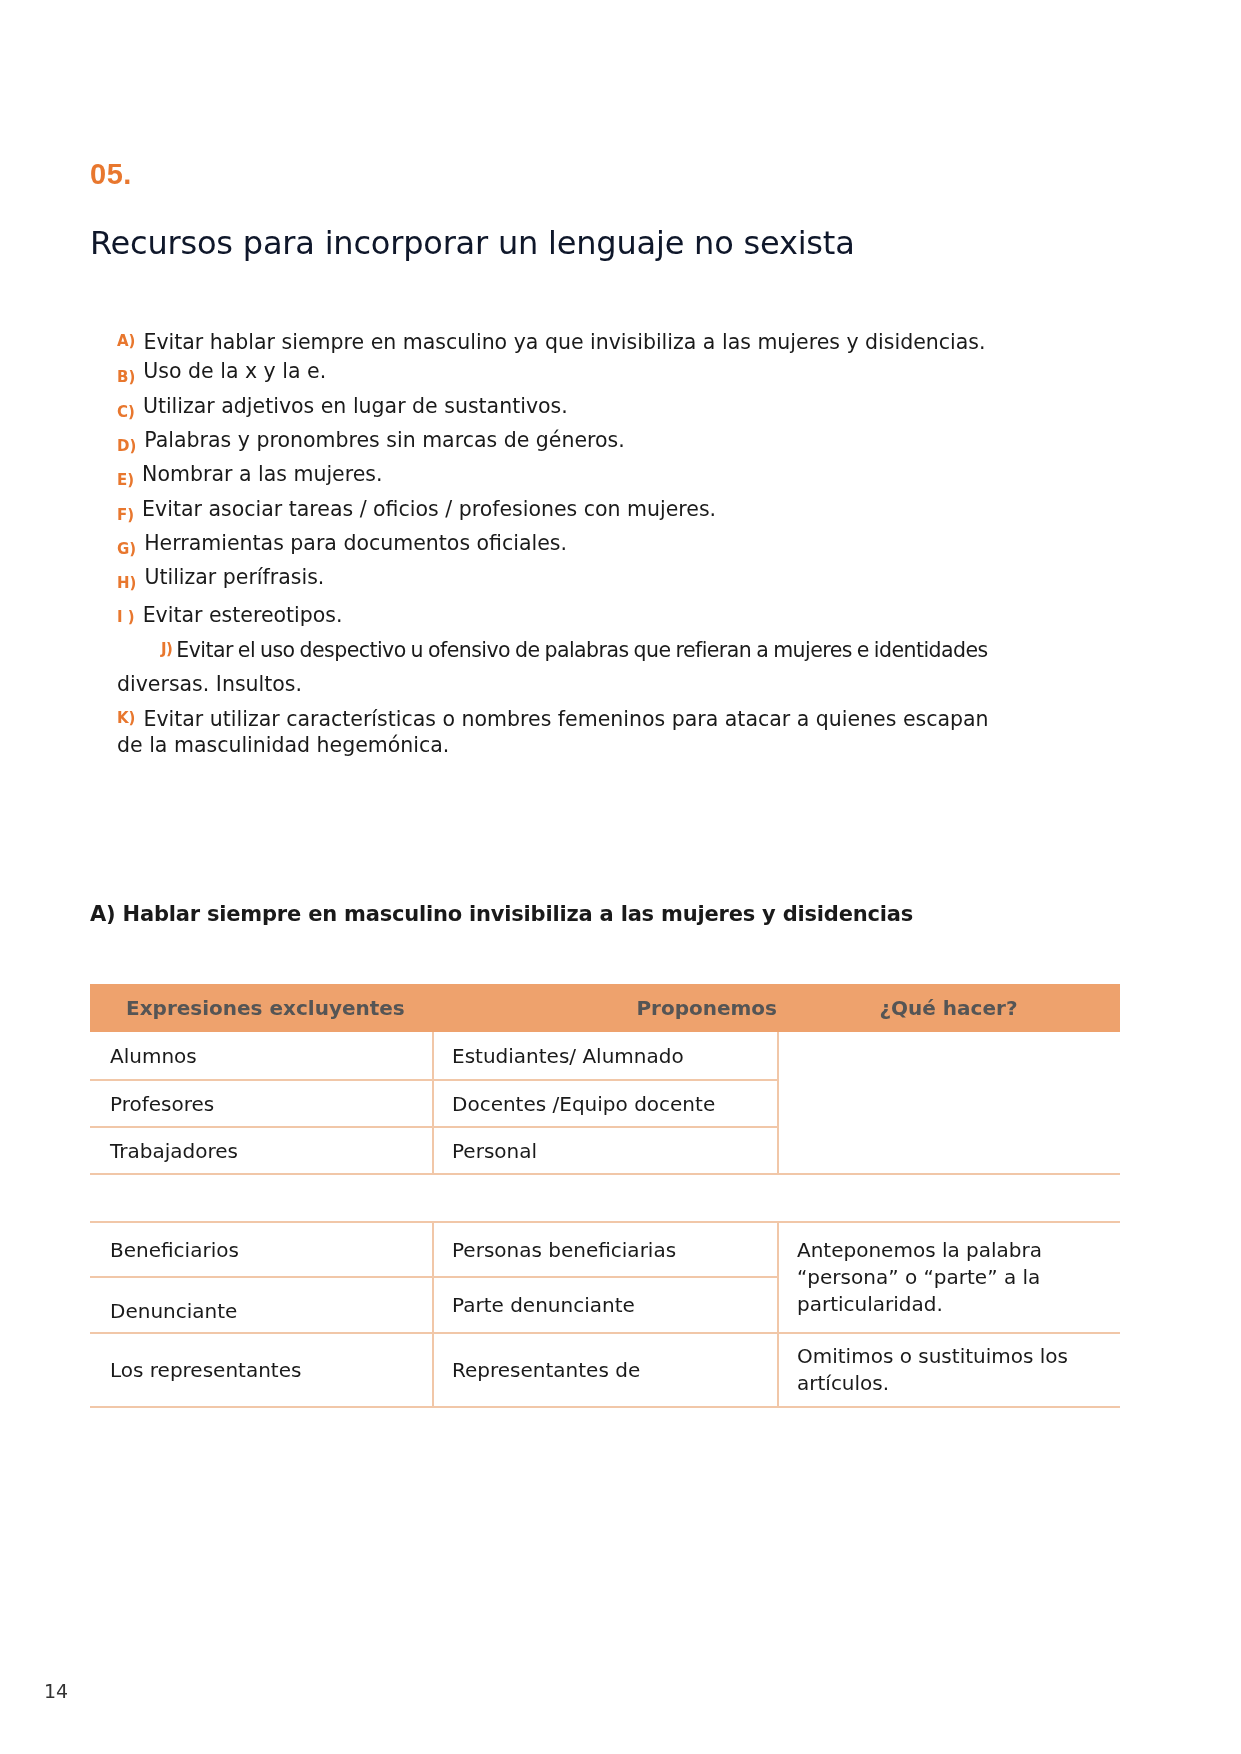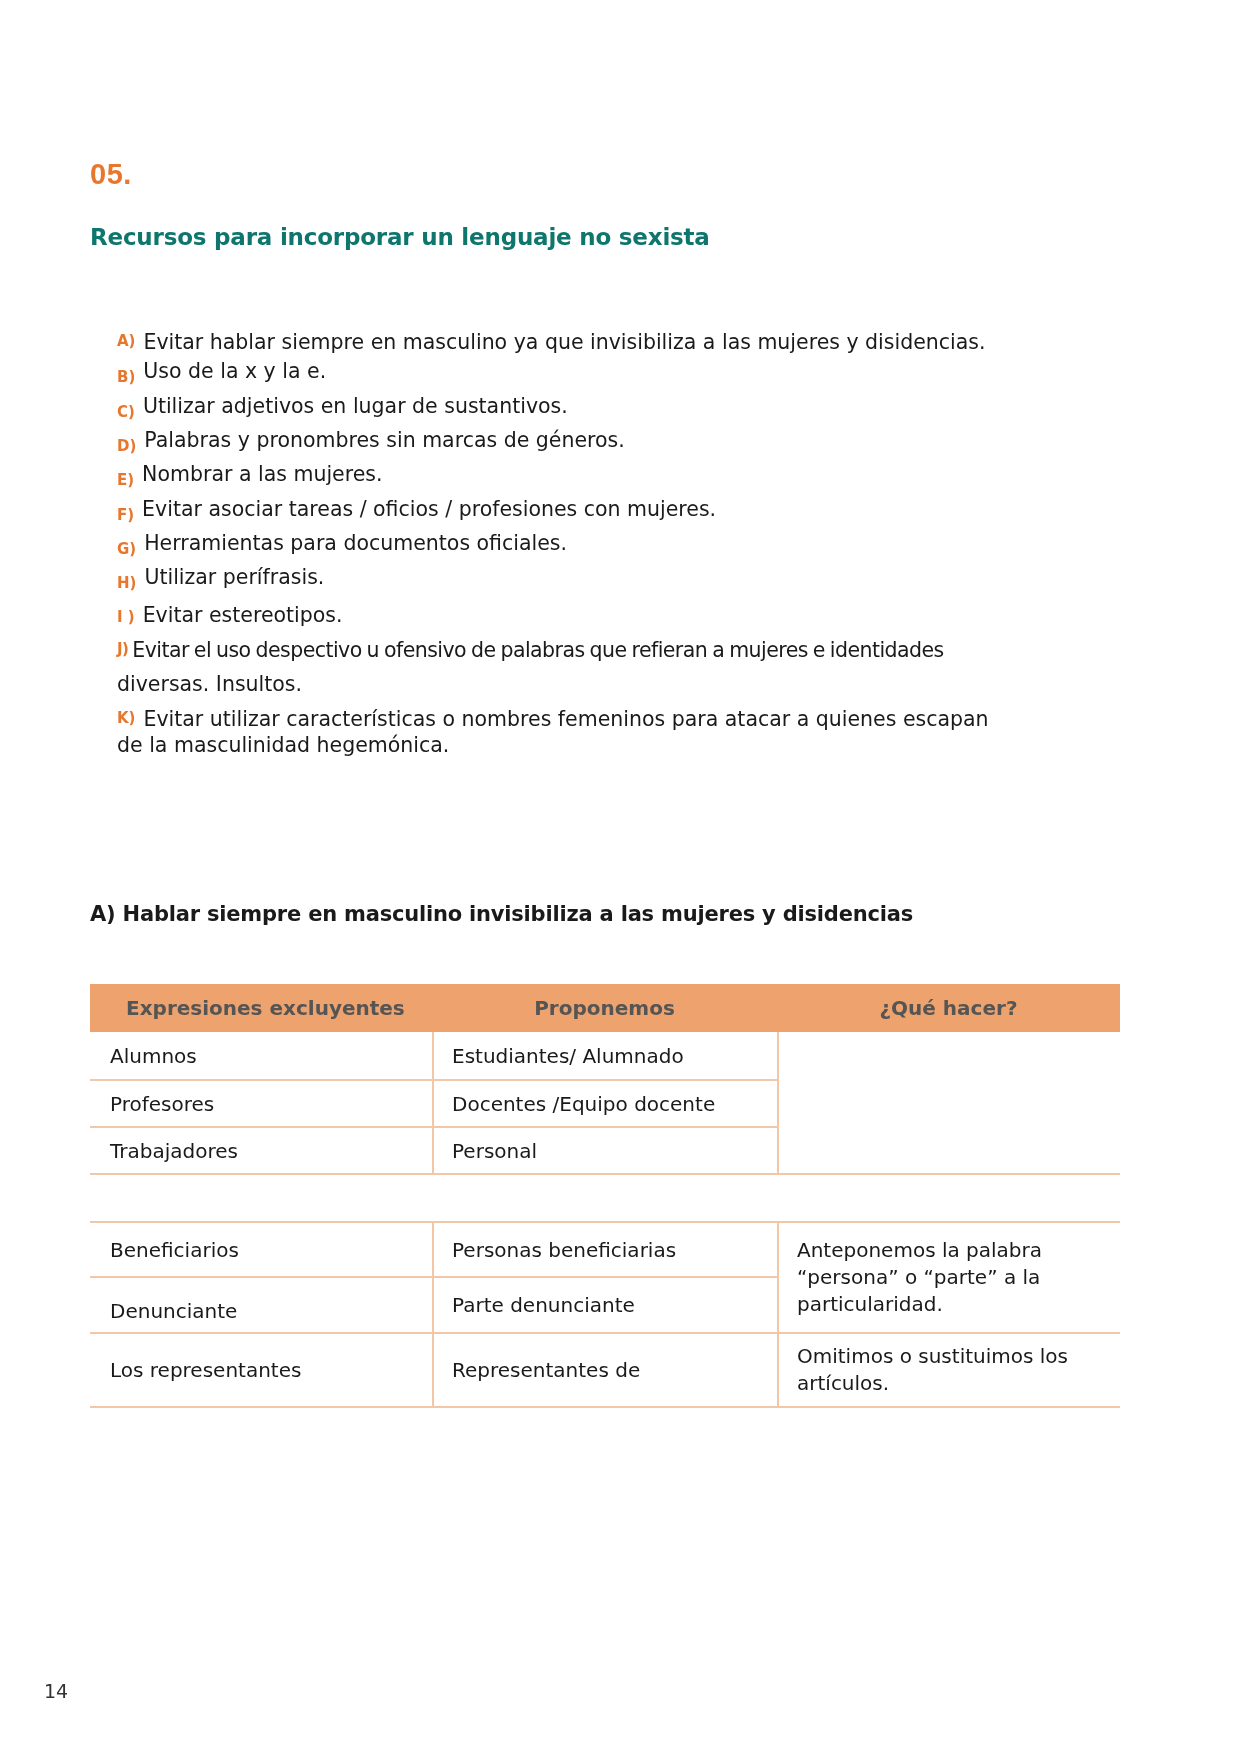--- a/index.html
+++ b/index.html
@@ -7,49 +7,49 @@
     width: 1241px; height: 1754px; position: relative; overflow: hidden;
     font-family: "DejaVu Sans", sans-serif; color: #1a1a1a;
   }
   .section-number {
     position: absolute; left: 90px; top: 158px;
     font-family: Liberation Sans, sans-serif; font-weight: bold;
     font-size: 29px; color: #e8772e; letter-spacing: 0.5px;
   }
   .section-title {
     position: absolute; left: 90px; top: 224px;
-    font-family: "DejaVu Sans", sans-serif; font-weight: bold;
-    font-size: 23px; color: #0f766e; letter-spacing: -0.2px;
+    font-family: "DejaVu Sans", sans-serif; font-weight: normal;
+    font-size: 32px; color: #0f172a; letter-spacing: -0.2px;
   }
   .item-list { position: absolute; left: 117px; top: 0; width: 1000px; }
   .item {
     position: absolute; left: 0; width: 985px;
     font-size: 20.5px; line-height: 30px; color: #1a1a1a;
   }
   .item .letter {
     color: #e8772e; font-weight: bold; font-size: 15px;
     margin-right: 8px; display: inline-block;
   }
   .item .letter.raised { vertical-align: 3px; }
   .item .letter.low { vertical-align: -4px; }
-  .item.condensed { letter-spacing: -0.55px; word-spacing: -1px; }
+  .item.condensed { letter-spacing: -0.55px; word-spacing: -1px; margin-left: 44px; }
   .subheading {
     position: absolute; left: 90px; top: 902px;
     font-weight: bold; font-size: 21px; color: #1a1a1a; letter-spacing: -0.2px;
   }
   .table-header {
     position: absolute; left: 90px; top: 984px; width: 1030px; height: 48px;
     background: #eea26d; display: flex; align-items: center;
   }
   .th {
     font-weight: bold; font-size: 20px; color: #555555;
     box-sizing: border-box;
   }
   .th.c1 { width: 342px; padding-left: 36px; }
-  .th.c2 { width: 345px; text-align: center; }
+  .th.c2 { width: 345px; text-align: right; }
   .th.c3 { width: 343px; text-align: center; }
   .tbl { position: absolute; left: 90px; width: 1030px; }
   .hline { position: absolute; left: 0; width: 1030px; height: 2px; background: #f1c7a8; }
   .hline.part { width: 687px; }
   .vline { position: absolute; width: 1.5px; background: #f1c7a8; }
   .cell {
     position: absolute; font-size: 20px; color: #1a1a1a;
     display: flex; align-items: center; box-sizing: border-box;
   }
   .cell.note { line-height: 27px; }

